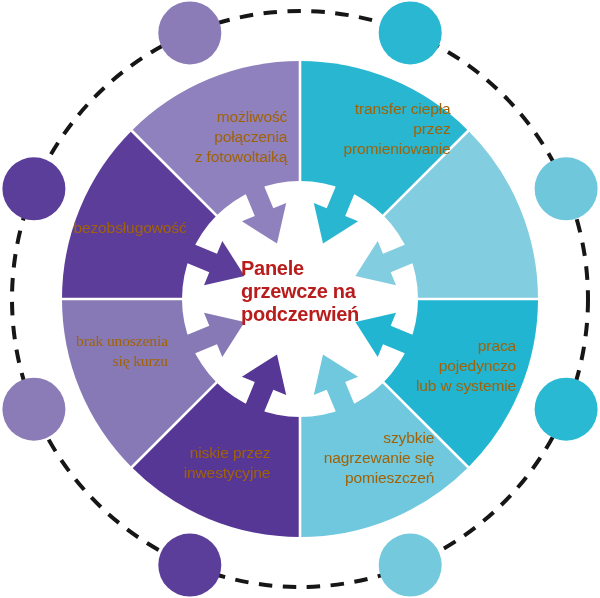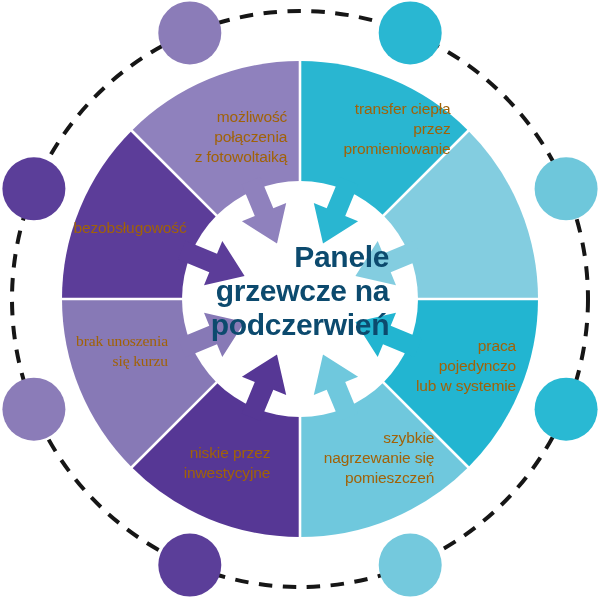--- a/index.html
+++ b/index.html
@@ -18,25 +18,25 @@
     font-size:15.5px;
     line-height:1.28;
     text-align:right;
     white-space:pre-line;
     letter-spacing:-0.1px;
   }
   .center-title{
     position:absolute;
     left:300px;top:291px;
     transform:translate(-50%,-50%);
-    color:#0c4a6e;
-    font-size:30px;
+    color:#b91c1c;
+    font-size:20px;
     font-weight:bold;
     line-height:1.14;
-    text-align:right;
+    text-align:left;
     white-space:pre-line;
     letter-spacing:-0.3px;
   }
 </style>
 </head>
 <body>
 
 <div class="canvas">
 
   <svg id="diagram" viewBox="0 0 600 598">

